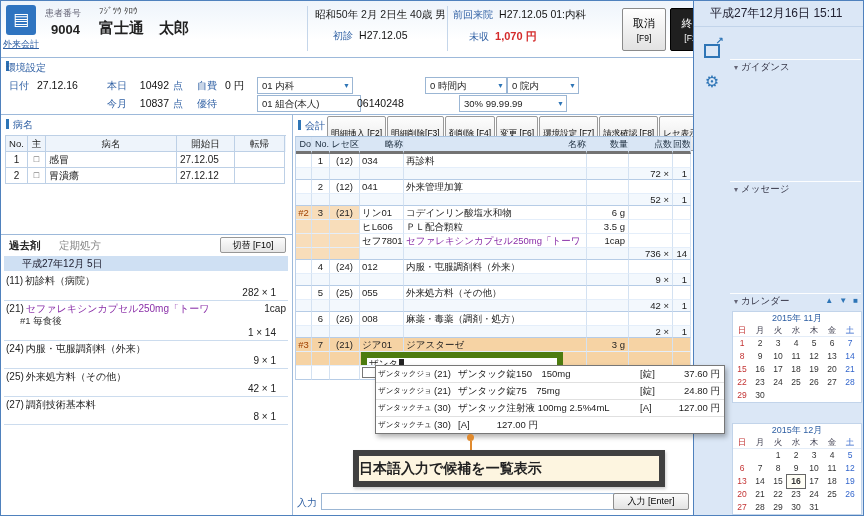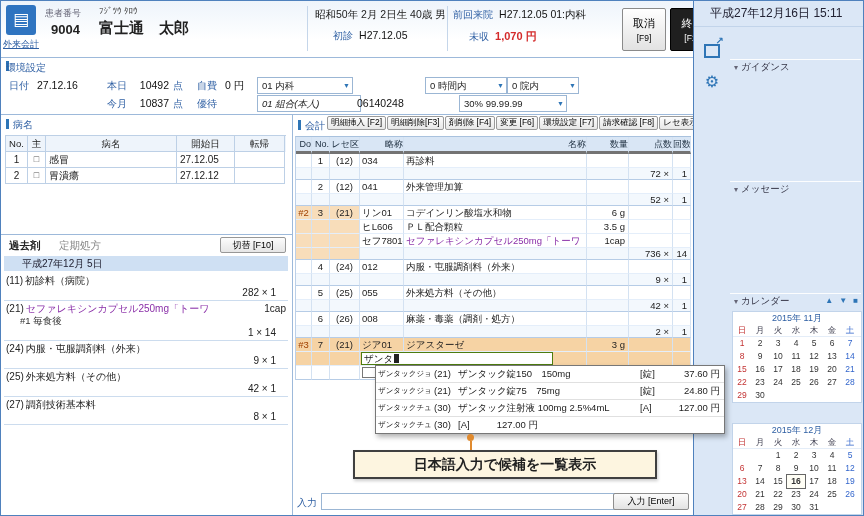--- a/index.html
+++ b/index.html
@@ -38,21 +38,21 @@
   .env{position:absolute;left:0;top:57px;width:692px;height:56px;border-bottom:1px solid #9db9da;}
   .env span{position:absolute;white-space:nowrap;}
   .e-date-l{left:8px;top:21px;}   .e-date-v{left:36px;top:21px;}
   .e-today-l{left:106px;top:21px;}.e-today-v{left:130px;top:21px;width:38px;text-align:right;}
   .e-unit1{left:172px;top:21px;}  .e-self-l{left:196px;top:21px;} .e-self-v{left:224px;top:21px;}
   .e-month-l{left:106px;top:39px;}.e-month-v{left:130px;top:39px;width:38px;text-align:right;}
   .e-unit2{left:172px;top:39px;}  .e-disc-l{left:196px;top:39px;}
   .sel,.fld{position:absolute;height:15px;line-height:15px;background:#fff;border:1px solid #9bb6d4;
     font-size:9.5px;padding:0 14px 0 4px;overflow:hidden;white-space:nowrap;cursor:pointer;}
   .sel::after{content:"▼";position:absolute;right:2px;top:0px;font-size:7px;color:#2e75b6;}
-  .fld{padding-right:12px;cursor:default;font-style:italic;}
+  .fld{padding-right:12px;cursor:default;}
   .e-dept{left:256px;top:19px;width:76px;}
   .e-time{left:424px;top:19px;width:62px;}
   .e-place{left:506px;top:19px;width:52px;}
   .e-ins{left:256px;top:37px;width:86px;}
   .e-ins-no{left:356px;top:39px;}
   .e-rate{left:458px;top:37px;width:88px;}
 
   
   .left-col{position:absolute;left:0;top:114px;width:291px;height:400px;border-right:1px solid #9db9da;}
   .byomei{position:absolute;left:0;top:0;width:291px;height:119px;border-bottom:1px solid #9db9da;}
@@ -82,41 +82,41 @@
   .hqty{margin-left:2px;}
   .hnote{height:12px;line-height:12px;font-size:9.5px;padding-left:14px;color:#333;}
   .hpts{height:12px;line-height:12px;font-size:10px;text-align:right;padding-right:10px;}
   .drug{color:#8a2fa8;}
 
   
   .main{position:absolute;left:292px;top:114px;width:400px;height:400px;}
   .acct-bar{position:absolute;left:0;top:0;width:400px;height:20px;}
   .acct-bar .sec-title{top:4px;left:5px;}
   .tbwrap{position:absolute;left:34px;top:1px;white-space:nowrap;}
-  .tbtn{height:14px;font-size:8.5px;padding:0 3px;font-family:inherit;background:linear-gradient(#fdfdfd,#e7e7e7);
+  .tbtn{height:35px;font-size:8.5px;padding:0 3px;font-family:inherit;background:linear-gradient(#fdfdfd,#e7e7e7);
     border:1px solid #9a9a9a;border-radius:2px;margin-right:1px;cursor:pointer;vertical-align:top;}
   .atable{position:absolute;left:2px;top:21px;width:396px;}
   .ahead,.arow{display:grid;grid-template-columns:16px 18px 30px 44px 1fr 42px 44px 18px;border-left:1px solid #bcd0e8;}
   .ahead{background:#d9e6f5;border-top:1px solid #a9c2de;}
   .ahead .ac{height:14px;line-height:14px;font-size:9px;text-align:right;color:#234;border-bottom:3px solid #737373;}
   .ac{border-right:1px solid #d4e2f2;overflow:hidden;white-space:nowrap;}
   .arow{height:14px;line-height:14px;background:#fff;cursor:default;}
   .arow .ac{border-bottom:1px solid #e4eefa;font-size:9.5px;}
   .arow.bend .ac{border-bottom:1px solid #b6cce6;}
   .sub{height:12px;line-height:12px;}
   .sub .ac{font-size:9.5px;background:#f3f8fd;}
   .c-do{text-align:center;font-size:8.5px;color:#a04000;}
   .c-no,.c-rece{text-align:center;}
   .c-code{padding-left:2px;font-size:9px;}
   .c-name{padding-left:2px;}
   .c-qty,.c-pts,.c-times{text-align:right;padding-right:3px;box-sizing:border-box;}
   .hl-part .c-do,.hl-part .c-no,.hl-part .c-rece{background:#f8ddba;}
   .hl-full .ac{background:#f6d3a4;}
   .c-wide{grid-column:4/6;padding-left:1px;}
-  .edit-input{display:inline-block;width:186px;height:11px;line-height:11px;background:#fff;border:1px solid #4d7c0f;
+  .edit-input{display:inline-block;width:186px;height:11px;line-height:11px;background:#fff;border:6px solid #4d7c0f;
     font-size:9.5px;padding:0 2px;vertical-align:top;margin-top:0px;cursor:text;}
   .tcursor{display:inline-block;width:5px;height:9px;background:#222;vertical-align:-1px;margin-left:1px;}
   .mini-input{display:inline-block;width:40px;height:9px;background:#fff;border:1px solid #777;vertical-align:top;
     margin-top:1px;cursor:text;}
   .input-row{position:absolute;left:4px;right:2px;bottom:4px;height:18px;}
   .ilbl{position:absolute;left:0;top:3px;font-size:10px;color:#2e5fa3;}
   .main-input{position:absolute;left:24px;top:0;width:292px;height:15px;border:1px solid #9bb6d4;font-size:10px;
     padding:0 2px;font-family:inherit;}
   .enter-btn{position:absolute;right:2px;top:0;width:76px;height:17px;font-size:9px;font-family:inherit;
     background:linear-gradient(#fbfbfb,#e3e3e3);border:1px solid #8e8e8e;border-radius:2px;cursor:pointer;}
@@ -127,21 +127,21 @@
   .srow{display:flex;height:16px;line-height:16px;border-bottom:1px solid #e0e0e0;font-size:9.5px;cursor:pointer;}
   .srow:last-child{border-bottom:none;}
   .skana{width:56px;font-size:7.5px;overflow:hidden;padding-left:2px;color:#222;}
   .srece{width:24px;}
   .sname{flex:1;overflow:hidden;}
   .sunit{width:26px;}
   .sprice{width:54px;text-align:right;padding-right:4px;}
   .conn-dot{position:absolute;left:466px;top:433px;width:7px;height:7px;border-radius:50%;background:#e08a2e;z-index:6;}
   .conn-line{position:absolute;left:469px;top:440px;width:2px;height:9px;background:#e08a2e;z-index:6;}
   .callout{position:absolute;left:352px;top:449px;width:300px;height:25px;line-height:25px;background:#fdf5e0;
-    border:2px solid #404040;box-shadow:1px 2px 3px rgba(0,0,0,.2);text-align:center;font-size:14px;
+    border:6px solid #404040;box-shadow:1px 2px 3px rgba(0,0,0,.2);font-size:14px;
     font-weight:bold;color:#222;z-index:6;}
 
   
   .sidebar{position:absolute;left:692px;top:0;width:170px;height:514px;border-left:1px solid #4f81bd;
     background:#dbe7f6;box-sizing:border-box;}
   .sb-datetime{height:25px;line-height:25px;padding-left:16px;font-size:12px;color:#223;
     border-bottom:1px solid #c2d4ea;}
   .sb-rail{position:absolute;left:0;top:26px;width:36px;bottom:0;}
   .rail-btn{width:26px;height:26px;margin:8px auto 2px;text-align:center;cursor:pointer;}
   .export-icon{position:relative;display:inline-block;width:12px;height:10px;border:2px solid #2e75b6;margin-top:9px;}

